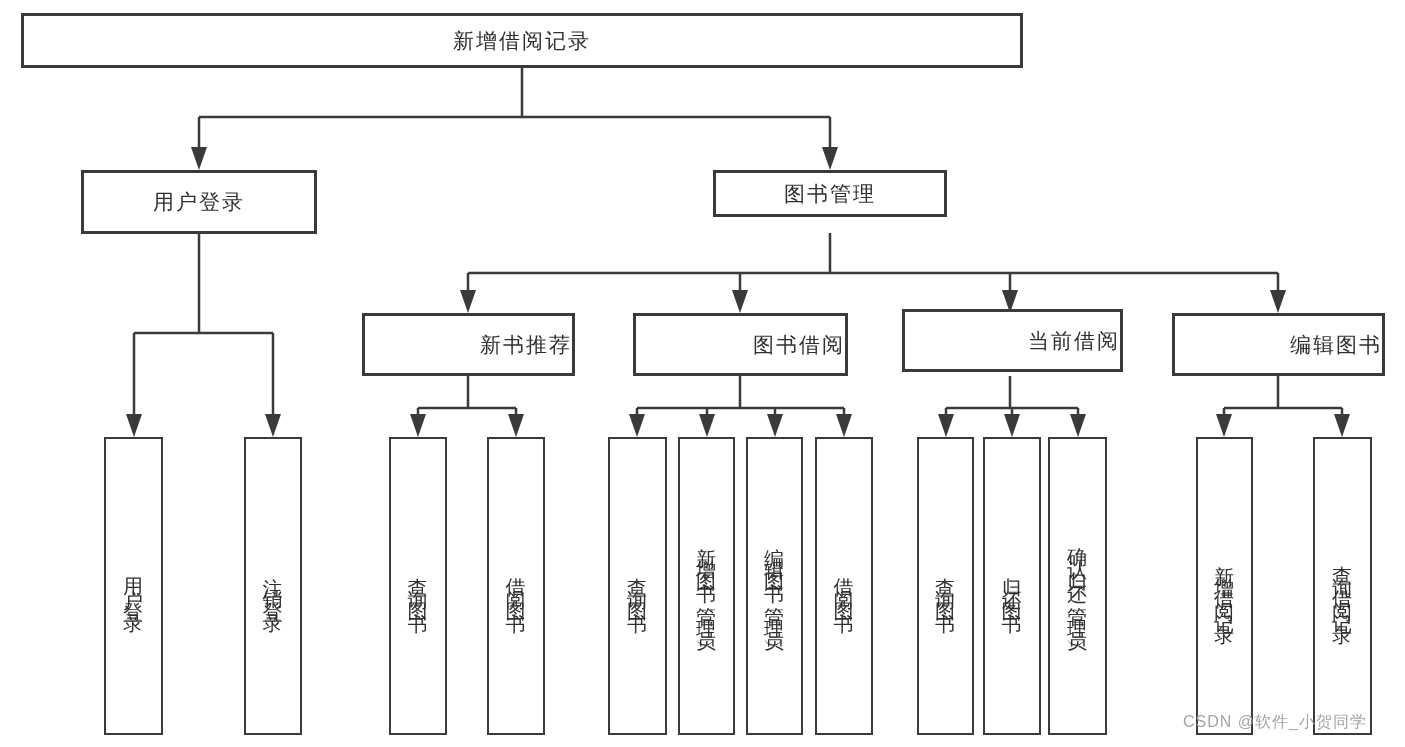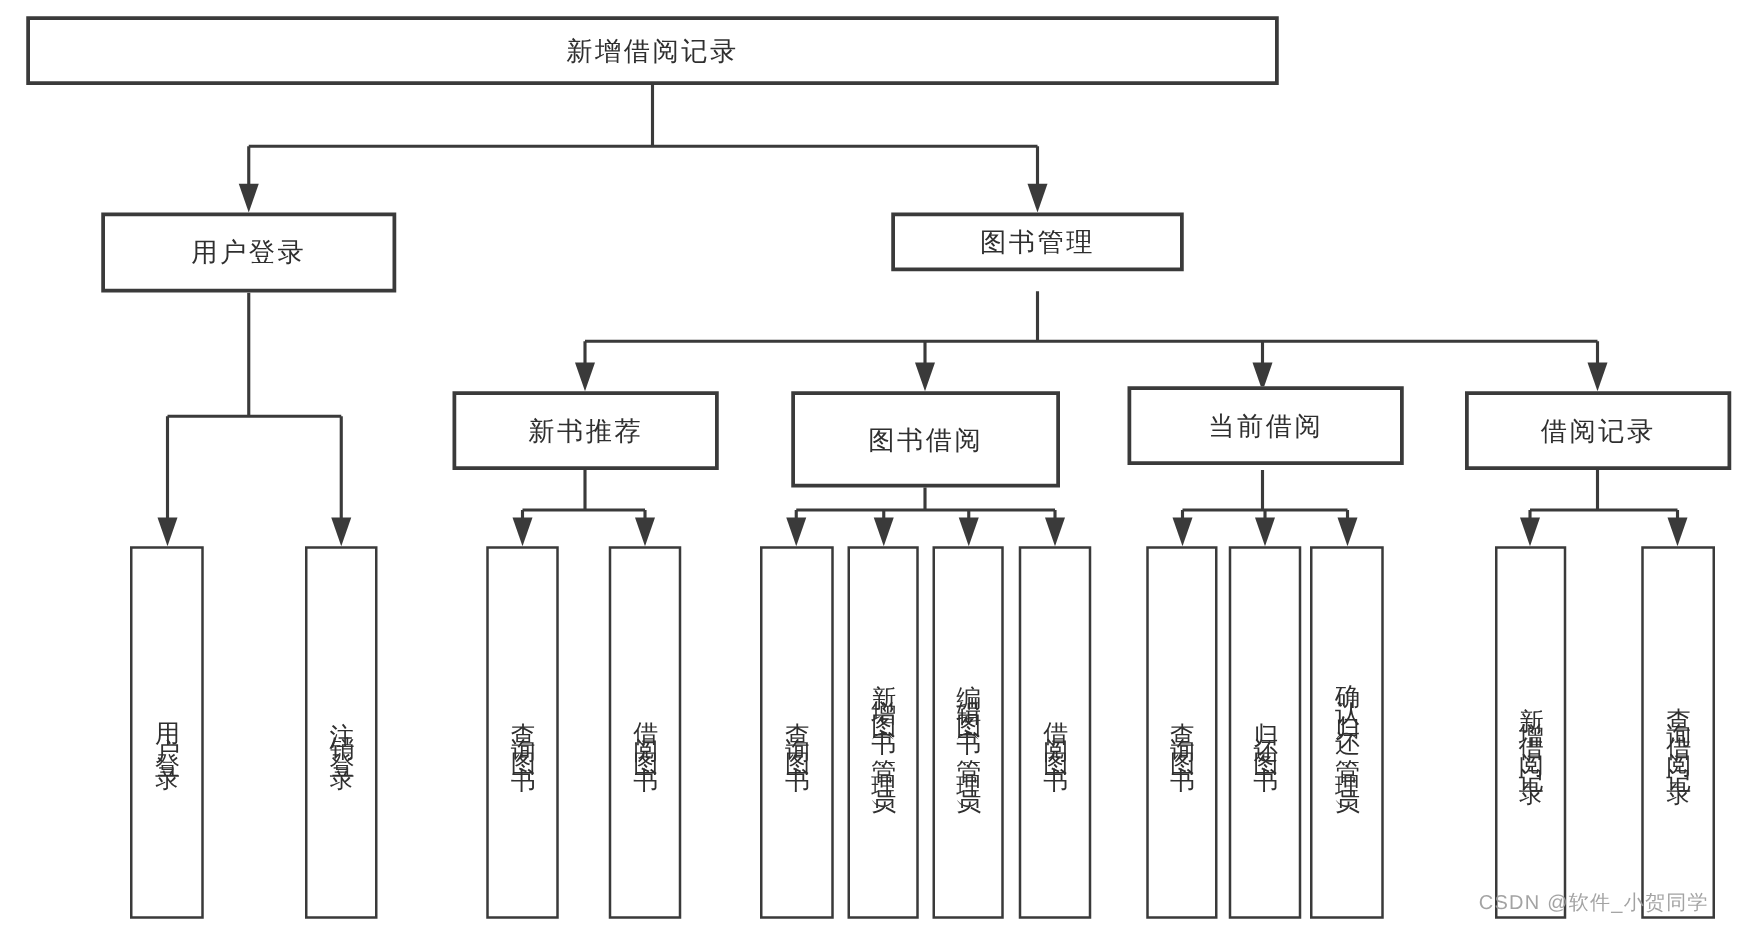--- a/index.html
+++ b/index.html
@@ -14,21 +14,21 @@
   #wires{position:absolute;left:0;top:0;width:1405px;height:747px;}
   .box{
     position:absolute;
     border:2px solid #3a3a3a;
     background:#ffffff;
     display:flex;align-items:center;justify-content:center;
     box-sizing:border-box;
   }
   .lvl1{font-size:21px;letter-spacing:2px;border-width:3px;}
   .lvl2{font-size:21px;letter-spacing:2px;border-width:3px;}
-  .lvl3{font-size:21px;letter-spacing:2px;border-width:3px;}
+  .lvl3{font-size:21px;letter-spacing:2px;border-width:3px;justify-content:flex-end;}
   .leaf{font-size:20px;}
   .leaf .vtxt{
     writing-mode:vertical-rl;
     text-orientation:mixed;
     letter-spacing:12px;
     line-height:1;
     white-space:nowrap;
   }
   .watermark{
     position:absolute;
@@ -95,28 +95,28 @@
   <div class="box lvl2" style="left:81px;top:170px;width:236px;height:64px;">
     <span>用户登录</span>
   </div>
   <div class="box lvl2" style="left:713px;top:170px;width:234px;height:47px;">
     <span>图书管理</span>
   </div>
 
   <div class="box lvl3" style="left:362px;top:313px;width:213px;height:63px;">
     <span>新书推荐</span>
   </div>
-  <div class="box lvl3" style="left:633px;top:313px;width:215px;height:77px;">
+  <div class="box lvl3" style="left:633px;top:313px;width:215px;height:63px;">
     <span>图书借阅</span>
   </div>
   <div class="box lvl3" style="left:902px;top:309px;width:221px;height:63px;">
     <span>当前借阅</span>
   </div>
   <div class="box lvl3" style="left:1172px;top:313px;width:213px;height:63px;">
-    <span>借阅记录</span>
+    <span>编辑图书</span>
   </div>
 
   <div class="box leaf" style="left:104px;top:437px;width:59px;height:298px;">
     <span class="vtxt">用户登录</span>
   </div>
   <div class="box leaf" style="left:244px;top:437px;width:58px;height:298px;">
     <span class="vtxt">注销登录</span>
   </div>
 
   <div class="box leaf" style="left:389px;top:437px;width:58px;height:298px;">

